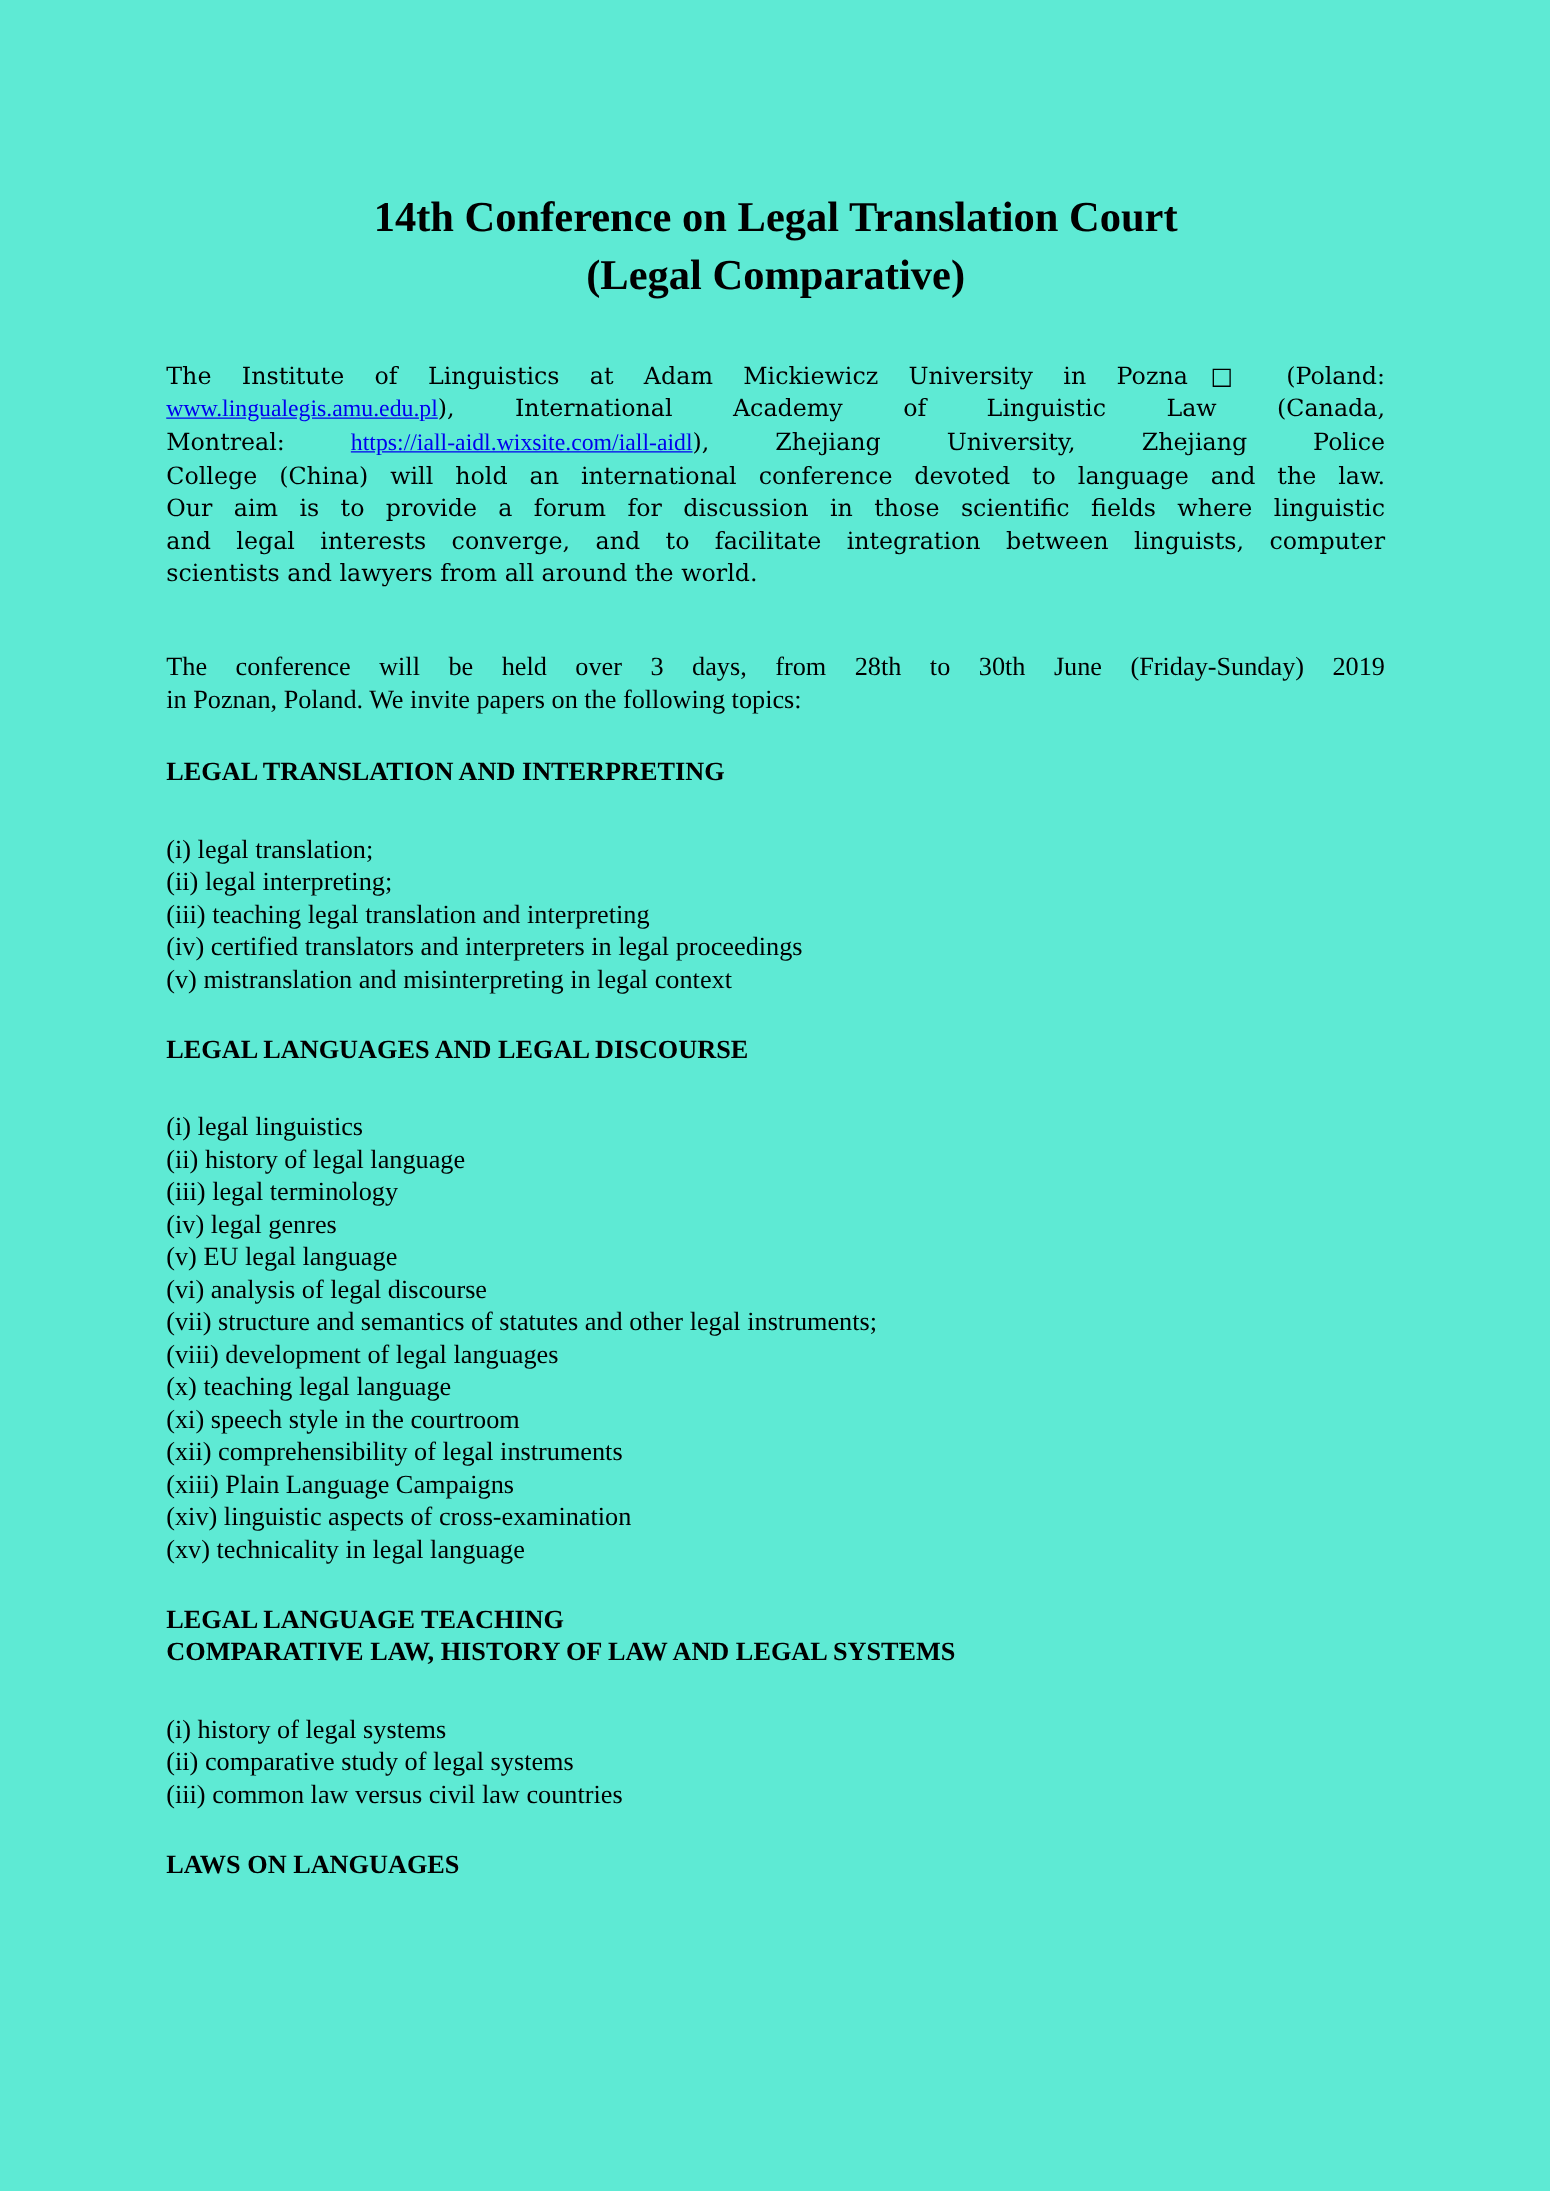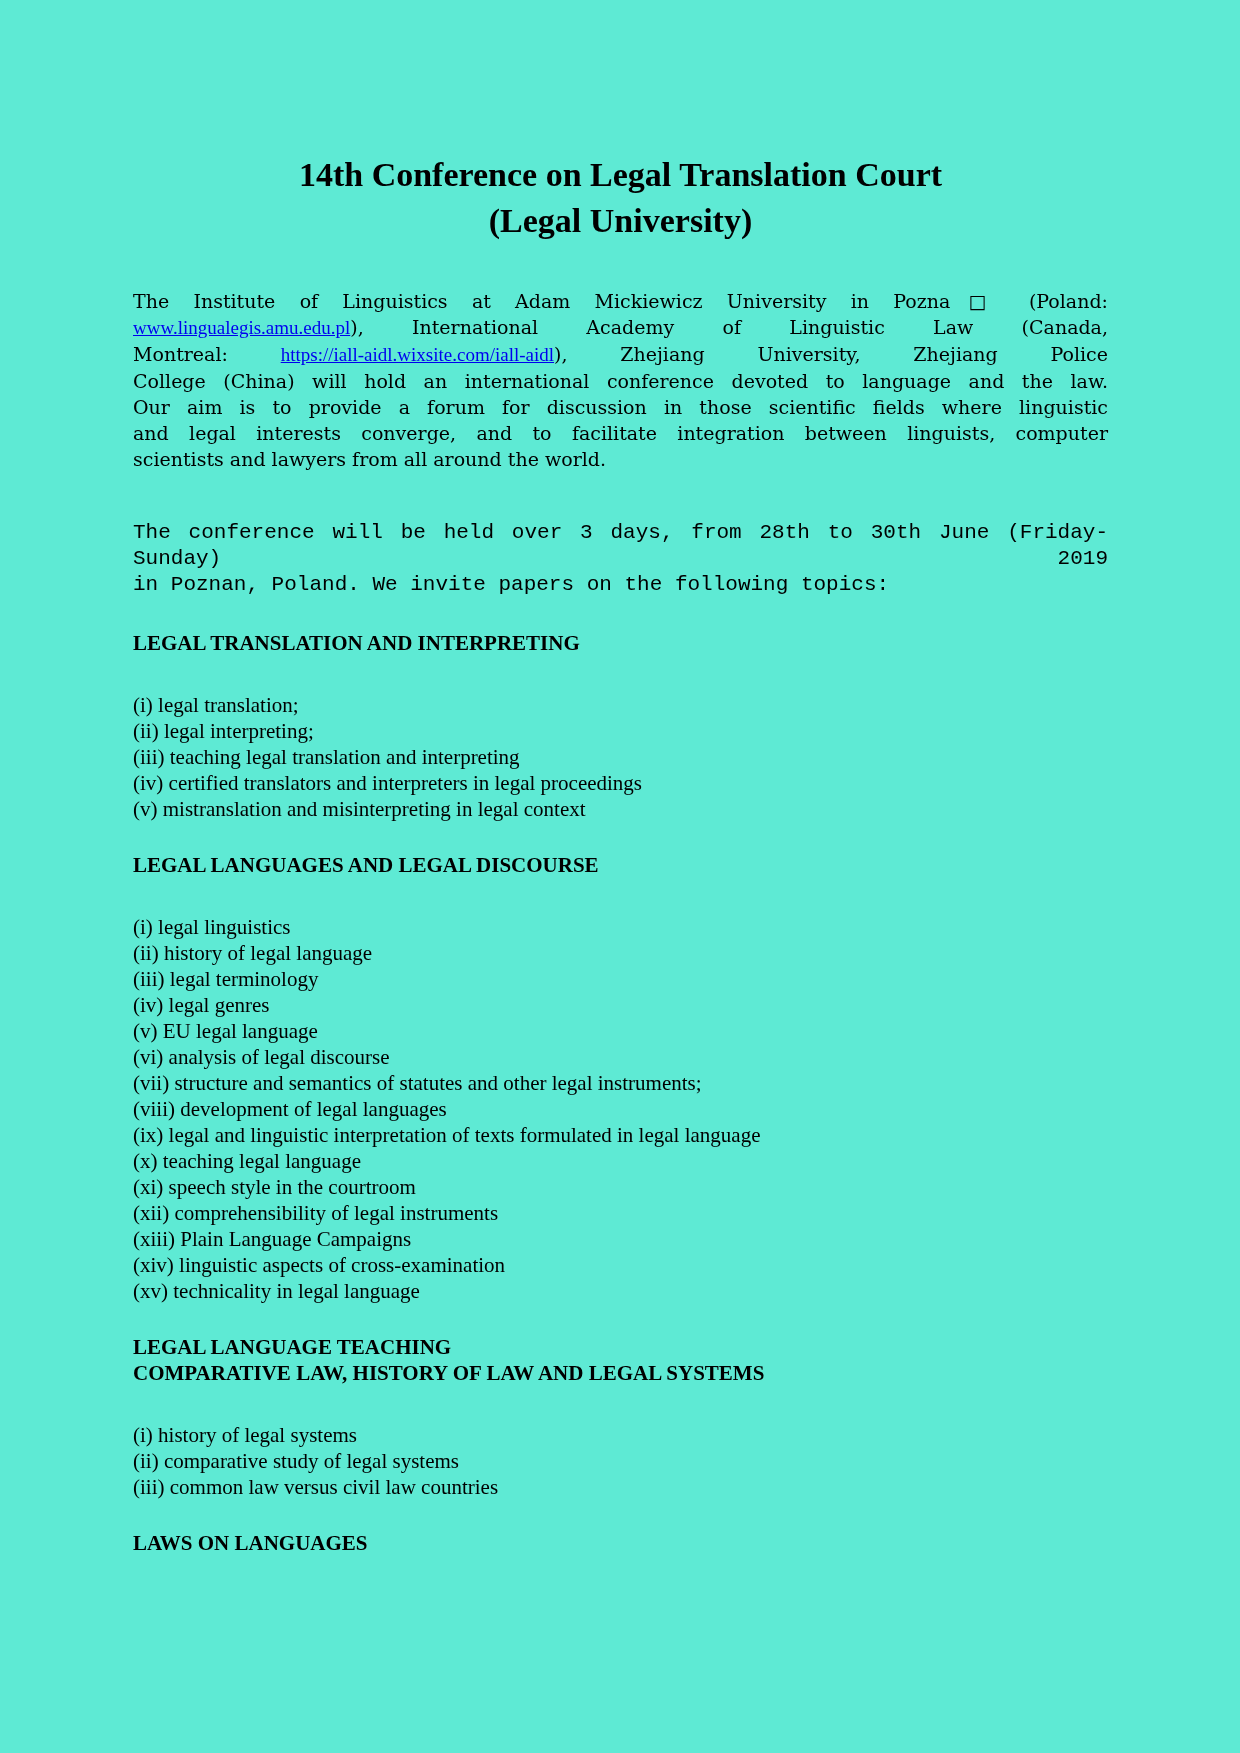--- a/index.html
+++ b/index.html
@@ -23,21 +23,21 @@
     line-height: 46px;
     text-align: center;
     margin-bottom: 44px;
   }
 
   .para {
     line-height: 26px;
     margin-bottom: 32px;
   }
   .font-wide  { font-family: "DejaVu Serif", serif;     font-size: 19px; }
-  .font-narrow{ font-family: Liberation Mono, monospace; font-size: 21px; margin-top: 48px; }
+  .font-narrow{ font-family: Liberation Serif, serif; font-size: 21px; margin-top: 48px; }
 
   .pline { text-align: justify; text-align-last: justify; }
   .pline.last { text-align-last: left; }
 
   a.link { color: #0000EE; text-decoration: underline; cursor: pointer; font-family: Liberation Serif, serif; }
 
   .section-heading {
     font-family: "Liberation Serif", serif;
     font-weight: 700;
     font-size: 21px;
@@ -52,21 +52,21 @@
     margin-bottom: 30px;
     margin-top: 36px;
   }
 </style>
 </head>
 <body>
 
 <div class="page">
   <div class="title">
     <div>14th Conference on Legal Translation Court</div>
-    <div>(Legal University)</div>
+    <div>(Legal Comparative)</div>
   </div>
   <div id="body-root">
       <div class="para font-wide">
         <div class="pline"><span>The Institute of Linguistics at Adam Mickiewicz University in Pozna□ (Poland:</span></div>
         <div class="pline"><a class="link" href="#">www.lingualegis.amu.edu.pl</a><span>), International Academy of Linguistic Law (Canada,</span></div>
         <div class="pline"><span>Montreal: </span><a class="link" href="#">https://iall-aidl.wixsite.com/iall-aidl</a><span>), Zhejiang University, Zhejiang Police</span></div>
         <div class="pline"><span>College (China) will hold an international conference devoted to language and the law.</span></div>
         <div class="pline"><span>Our aim is to provide a forum for discussion in those scientific fields where linguistic</span></div>
         <div class="pline"><span>and legal interests converge, and to facilitate integration between linguists, computer</span></div>
         <div class="pline last"><span>scientists and lawyers from all around the world.</span></div>
@@ -90,21 +90,20 @@
       </div>
       <div class="topic-list">
         <div class="list-item">(i) legal linguistics</div>
         <div class="list-item">(ii) history of legal language</div>
         <div class="list-item">(iii) legal terminology</div>
         <div class="list-item">(iv) legal genres</div>
         <div class="list-item">(v) EU legal language</div>
         <div class="list-item">(vi) analysis of legal discourse</div>
         <div class="list-item">(vii) structure and semantics of statutes and other legal instruments;</div>
         <div class="list-item">(viii) development of legal languages</div>
-        <div class="list-item">(ix) legal and linguistic interpretation of texts formulated in legal language</div>
         <div class="list-item">(x) teaching legal language</div>
         <div class="list-item">(xi) speech style in the courtroom</div>
         <div class="list-item">(xii) comprehensibility of legal instruments</div>
         <div class="list-item">(xiii) Plain Language Campaigns</div>
         <div class="list-item">(xiv) linguistic aspects of cross-examination</div>
         <div class="list-item">(xv) technicality in legal language</div>
       </div>
       <div class="section-heading">
         <div>LEGAL LANGUAGE TEACHING</div>
         <div>COMPARATIVE LAW, HISTORY OF LAW AND LEGAL SYSTEMS</div>

